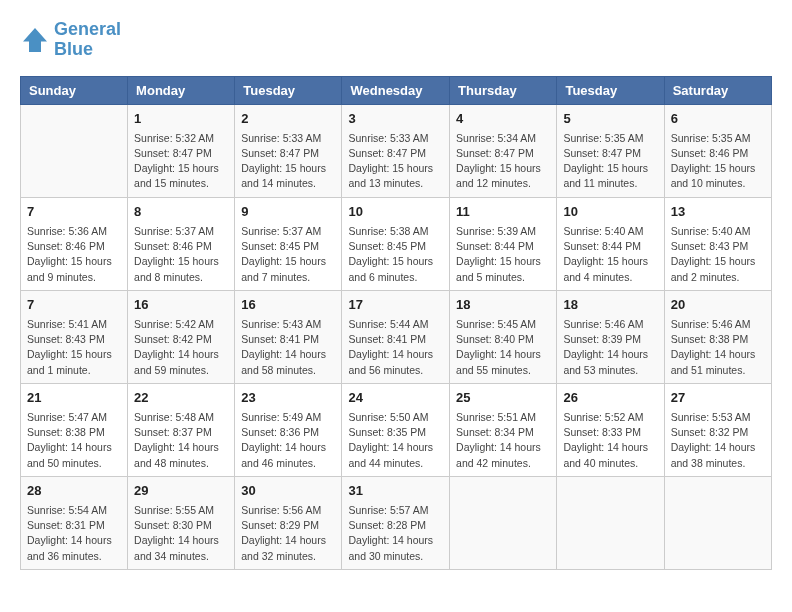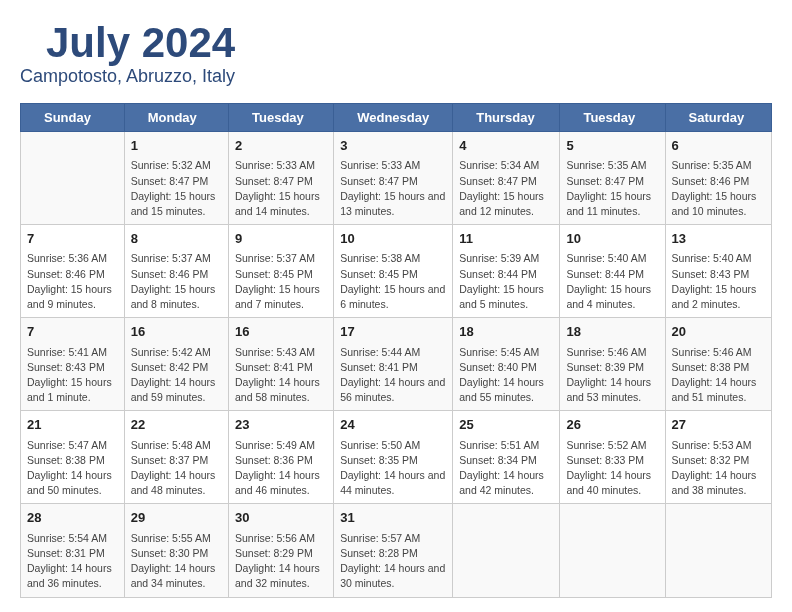--- a/index.html
+++ b/index.html
@@ -48,21 +48,21 @@
       color: #2d4a7a;
     }
     table {
       width: 100%;
       border-collapse: collapse;
       font-size: 11px;
     }
     thead tr th {
       background: #4a6fa5;
       color: #fff;
-      padding: 6px 23px;
+      padding: 6px 8px;
       text-align: left;
       font-size: 13px;
       font-weight: bold;
       border: 1px solid #3a5f95;
     }
     tbody tr td {
       border: 1px solid #ccc;
       vertical-align: top;
       padding: 5px 6px;
       width: 108px;
@@ -89,23 +89,29 @@
       line-height: 1.45;
     }
     .empty-cell {
       background: #f9f9f9;
     }
   </style>
 </head>
 <body>
 
 <div class="header">
-  <div class="title-block">
-    <div class="month-title">July 2024</div>
-    <div class="location-title">Campotosto, Abruzzo, Italy</div>
+  <div class="logo">
+    <svg class="logo-icon" viewBox="0 0 40 40">
+      <polygon points="20,4 36,22 28,22 28,36 12,36 12,22 4,22" fill="#4a90c4"></polygon>
+      <polygon points="20,8 34,24 26,24 26,38 14,38 14,24 6,24" fill="none"></polygon>
+    </svg>
+    <div class="logo-text">
+      <div><span>General</span></div>
+      <div style="color:#4a90c4">Blue</div>
+    </div>
   </div>
 </div>
 
 <table>
   <thead>
     <tr id="header-row">
         <th>Sunday</th>
         <th>Monday</th>
         <th>Tuesday</th>
         <th>Wednesday</th>

